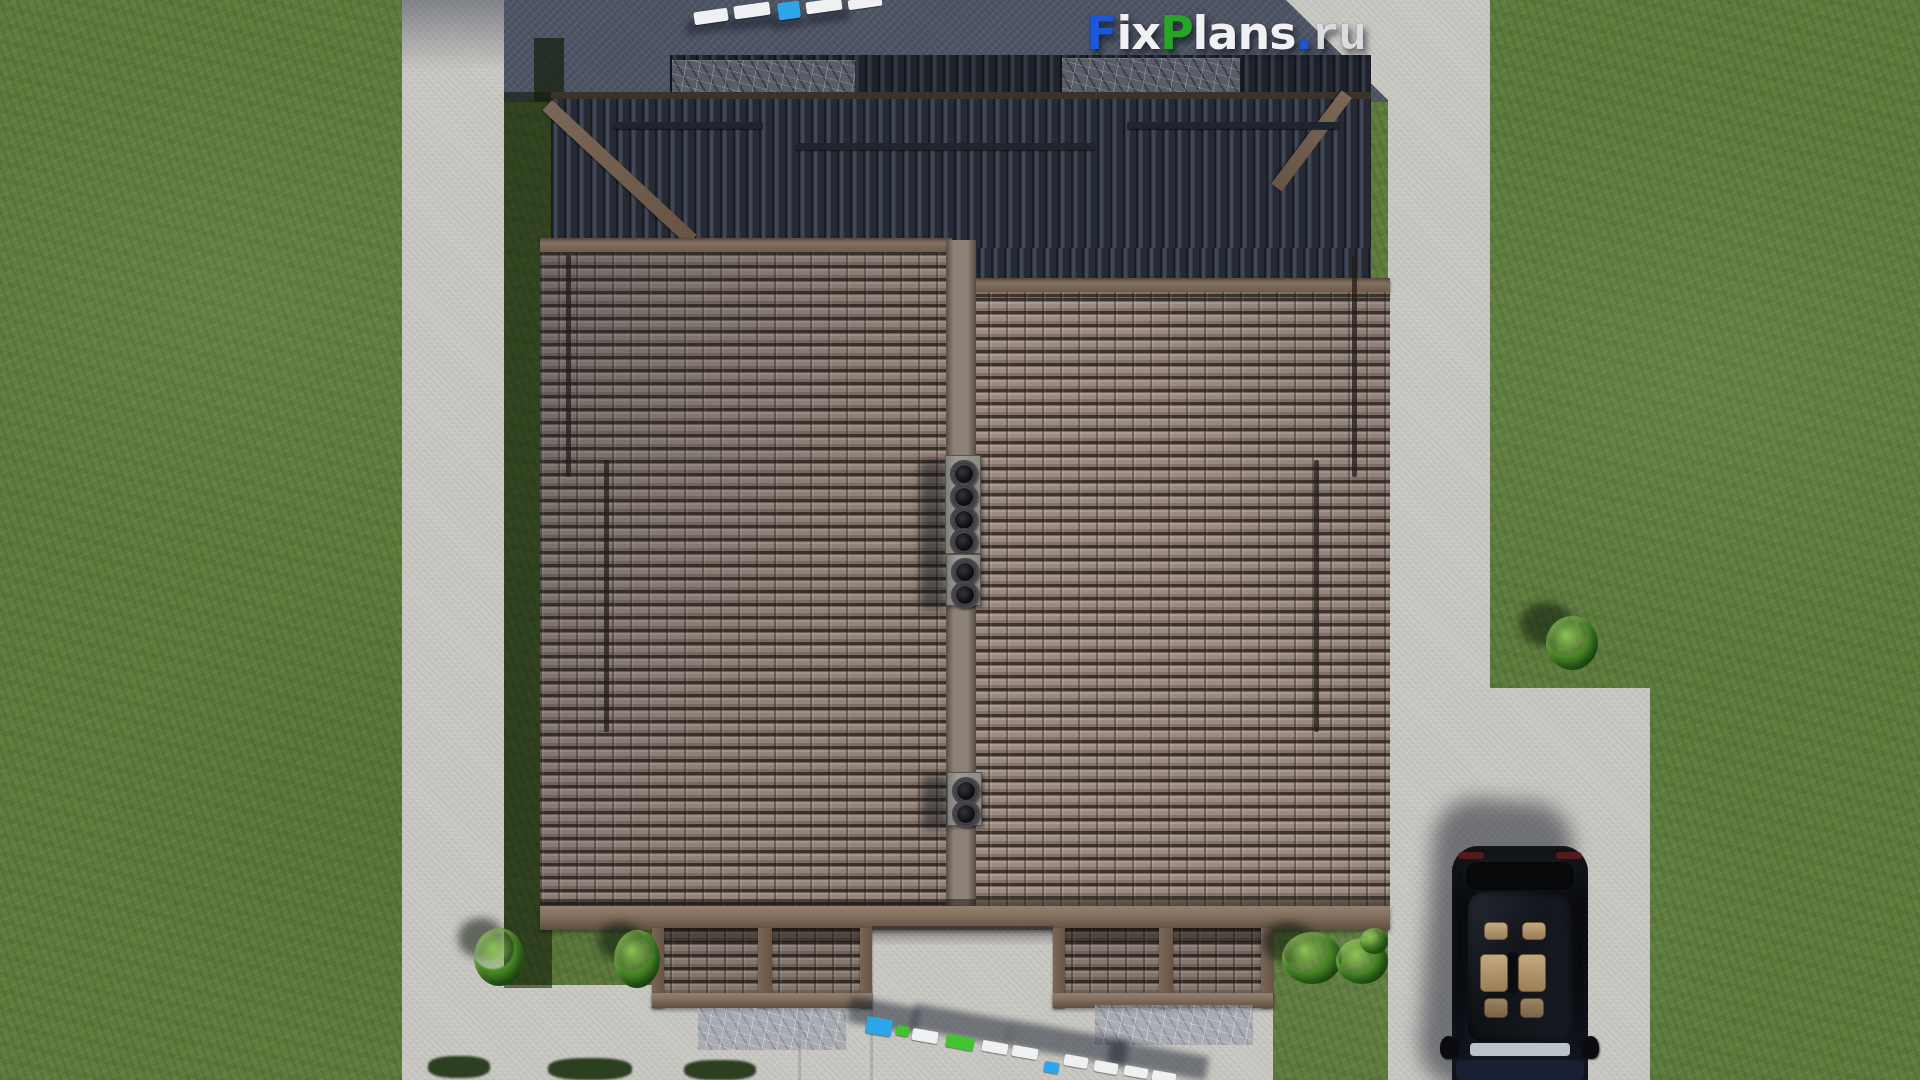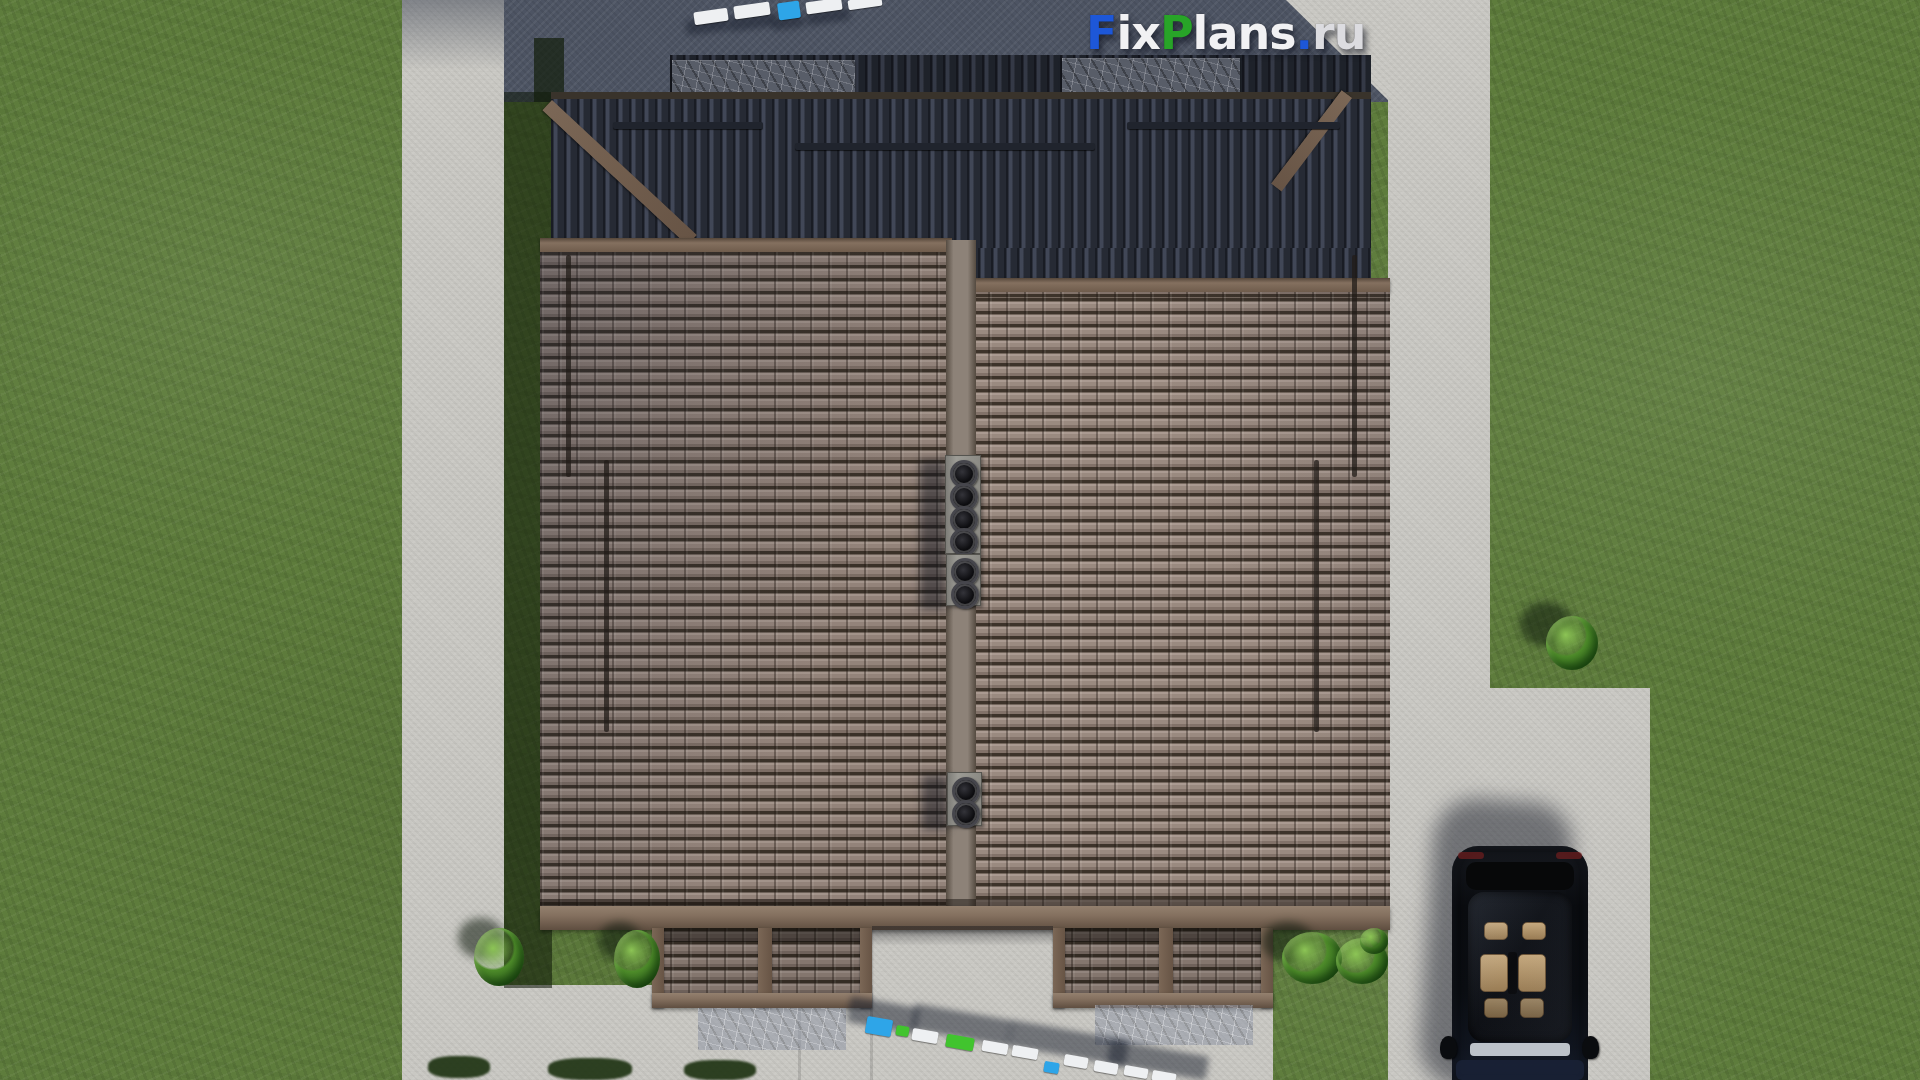--- a/index.html
+++ b/index.html
@@ -103,21 +103,21 @@
 
   
   .logo{
     font-weight:800;font-size:46px;letter-spacing:-1px;line-height:1;
     text-shadow:3px 5px 6px rgba(5,8,22,0.6), 0 0 1px rgba(0,0,0,0.5);
     white-space:nowrap;
   }
   .lp-blue{color:var(--logo-blue,#1d57d8);}
   .lp-white{color:var(--logo-white,#f1f1f3);}
   .lp-green{color:var(--logo-green,#28a428);}
-  .lp-gray{color:var(--logo-gray,#dcdce0);}
+  .lp-gray{color:var(--logo-gray,#dcdce0);font-family:Liberation Mono, monospace;}
 </style>
 </head>
 <body>
 
 <div class="scene">
 
   <div class="abs grass"></div>
 
   <div class="abs concrete" style="left:402px;top:0;width:102px;height:988px;"></div>
   <div class="abs" style="left:402px;top:0;width:102px;height:70px;background:linear-gradient(180deg,rgba(40,48,66,0.45),transparent);"></div>

